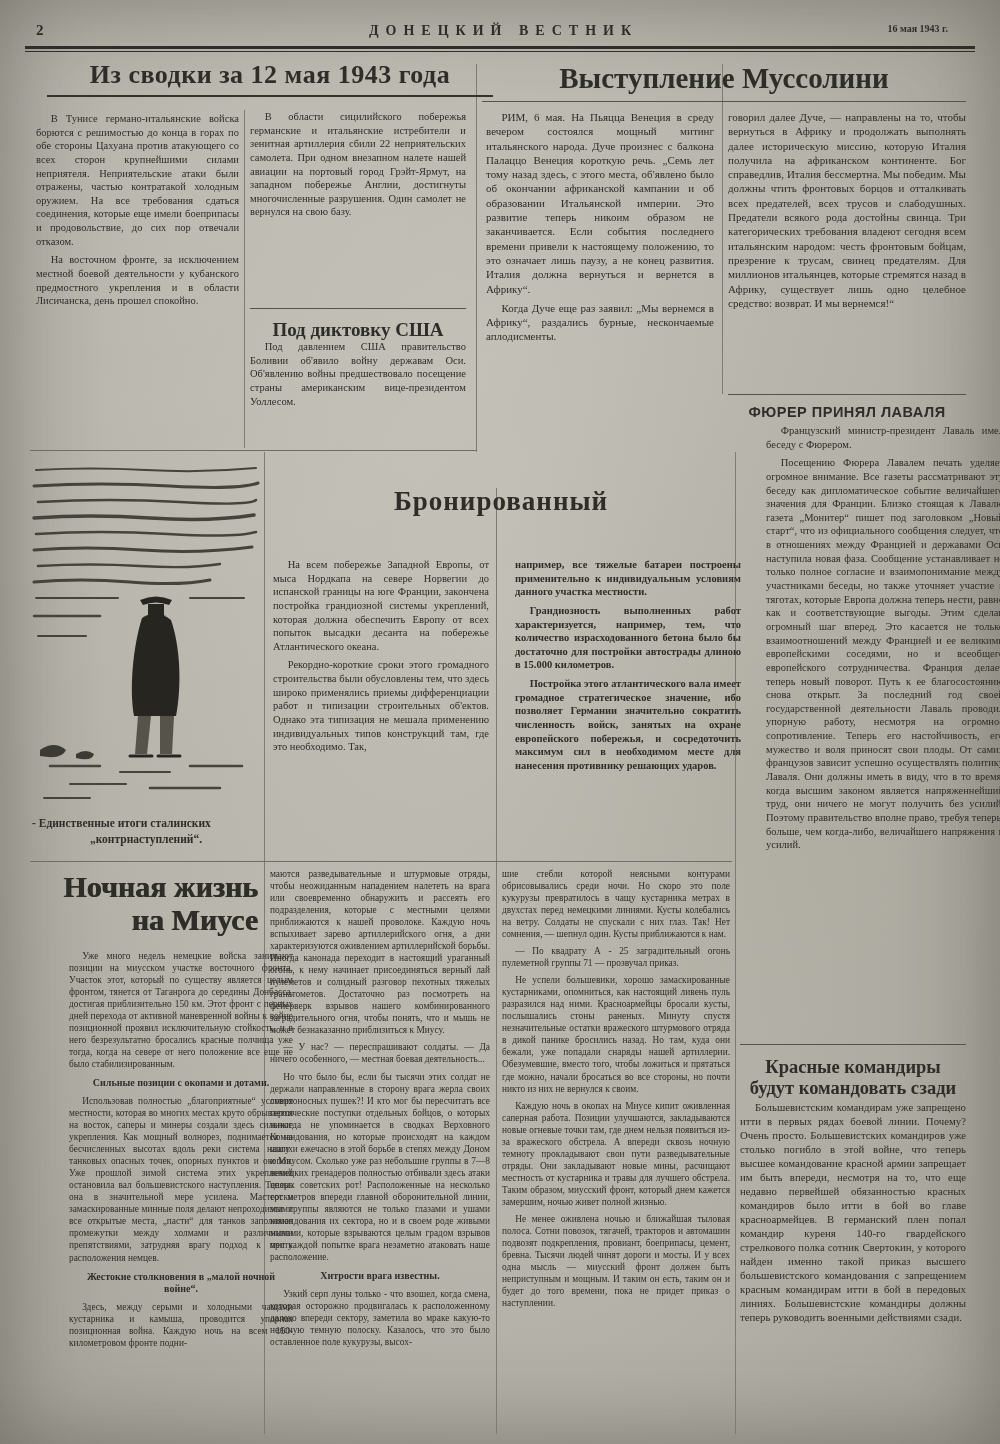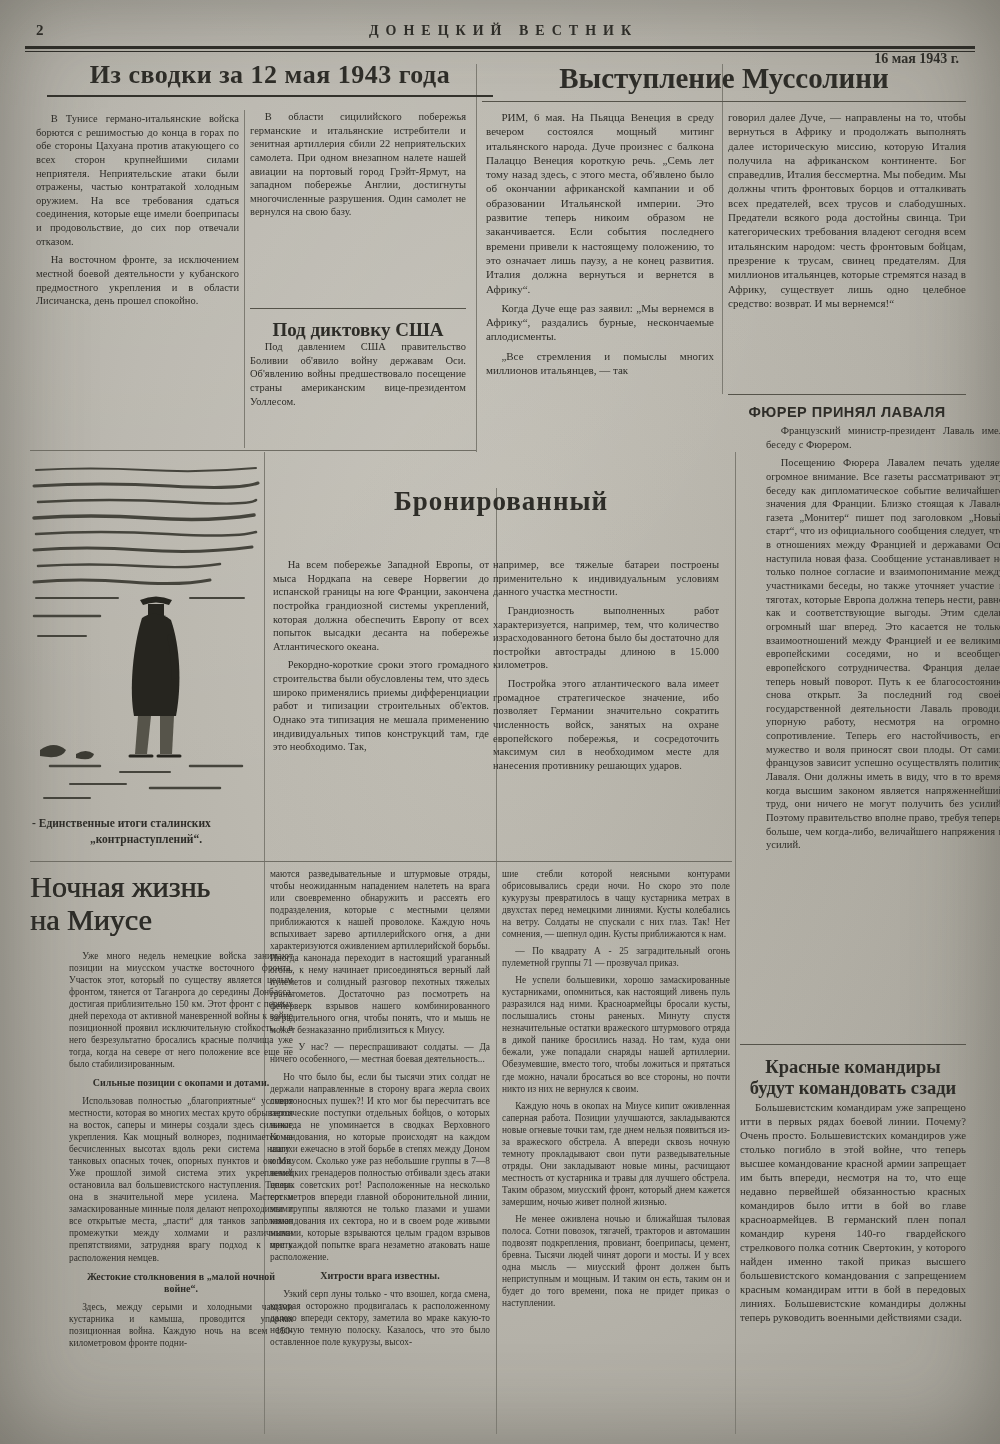--- a/index.html
+++ b/index.html
@@ -11,50 +11,50 @@
       radial-gradient(circle at 18% 12%, rgba(255,255,255,.10), transparent 42%),
       radial-gradient(circle at 78% 55%, rgba(92,88,72,.10), transparent 48%),
       radial-gradient(ellipse at 50% 42%, #c5c2b9 0%, #b7b4ab 55%, #a5a299 100%);
     box-shadow:inset 0 0 90px rgba(58,55,46,.45);
     overflow:hidden;
   }
   .abs{position:absolute;}
   
   .pagenum{left:36px;top:22px;font-size:15px;font-weight:700;}
   .masthead{left:0;top:23px;width:1000px;text-align:center;font-size:14px;font-weight:700;letter-spacing:7px;text-indent:7px;}
-  .issuedate{right:41px;top:23px;font-size:14px;font-weight:700;margin-top:28px;}
+  .issuedate{right:52px;top:23px;font-size:10px;font-weight:700;}
   .header-rule{left:25px;top:46px;width:950px;height:6px;border-top:3px solid #2e2d28;border-bottom:1px solid #2e2d28;}
   
   .vrule{width:1px;background:#7d7b72;}
   .hrule{height:1px;background:#6f6d64;}
   
   .body-text{font-size:10.5px;line-height:1.3;text-align:justify;overflow:hidden;}
   .body-text p{text-indent:1.4em;margin:0 0 5px 0;}
   .cont p:first-child{text-indent:0;}
   .small{font-size:9.4px;line-height:1.28;}
   
   .svodka-title{left:47px;top:60px;width:446px;font-size:26px;font-weight:700;text-align:center;padding-bottom:5px;border-bottom:2px solid #33322c;letter-spacing:.5px;}
   .mussolini-title{left:482px;top:62px;width:484px;font-size:29px;font-weight:700;text-align:center;padding-bottom:6px;border-bottom:1px solid #55534a;}
   .diktovka-title{left:250px;top:302px;width:216px;font-size:19px;font-weight:700;text-align:center;border-top:1px solid #55534a;padding-top:10px;margin-top:6px;}
   .fuhrer-title{left:728px;top:394px;width:238px;border-top:1px solid #55534a;padding-top:9px;font-family:"Liberation Sans",sans-serif;font-size:14.5px;font-weight:700;text-align:center;letter-spacing:.5px;}
   .atlantic-title{left:270px;top:486px;width:462px;font-size:27px;font-weight:700;text-align:center;line-height:1.12;letter-spacing:1px;}
-  .mius-title{left:30px;top:870px;width:228px;font-size:30px;font-weight:400;text-align:left;line-height:1.1;text-shadow:.6px 0 currentColor;}
+  .mius-title{left:30px;top:870px;width:228px;font-size:30px;font-weight:700;text-align:right;line-height:1.1;text-shadow:.6px 0 currentColor;}
   .commanders-title{left:740px;top:1044px;width:226px;border-top:1px solid #55534a;padding-top:12px;font-size:18.5px;font-weight:700;text-align:center;line-height:1.15;}
   .subhead{font-weight:700;text-align:center;font-size:10px;margin:7px 0 5px;text-indent:0;}
   .caption{left:32px;top:816px;width:228px;font-size:11.5px;font-weight:700;line-height:1.35;}
   .caption .cap2{text-align:center;}
   
   .svodka-c1{left:36px;top:112px;width:203px;height:338px;}
   .svodka-c2{left:250px;top:110px;width:216px;height:184px;}
   .diktovka-body{left:250px;top:340px;width:216px;height:112px;}
   .mussolini-c1{left:486px;top:110px;width:228px;height:364px;font-size:11px;}
   .mussolini-c2{left:728px;top:110px;width:238px;height:280px;font-size:11px;}
   .fuhrer-body{left:728px;top:424px;width:238px;height:612px;margin-left:38px;}
   .atlantic-c1{left:273px;top:558px;width:216px;height:300px;}
-  .atlantic-c2{left:493px;top:558px;width:226px;height:300px;}
+  .atlantic-c2{left:515px;top:558px;width:226px;height:300px;font-weight:bold;}
   .mius-c1{left:33px;top:950px;width:224px;height:482px;margin-left:36px;}
   .mius-c2{left:270px;top:868px;width:220px;height:566px;}
   .mius-c3{left:502px;top:868px;width:228px;height:566px;}
   .commanders-body{left:740px;top:1100px;width:226px;height:334px;font-size:10.8px;}
   .illustration{left:30px;top:454px;width:232px;height:356px;}
 </style>
 </head>
 <body>
 
 <div class="page">
@@ -90,21 +90,20 @@
     <div class="abs body-text diktovka-body">
         <p>Под давлением США правительство Боливии об'явило войну державам Оси. Об'явлению войны предшествовало посещение страны американским вице-президентом Уоллесом.</p>
       </div>
   </article>
 
   <article>
     <h2 class="abs mussolini-title">Выступление Муссолини</h2>
     <div class="abs body-text mussolini-c1">
         <p>РИМ, 6 мая. На Пьяцца Венеция в среду вечером состоялся мощный митинг итальянского народа. Дуче произнес с балкона Палаццо Венеция короткую речь. „Семь лет тому назад здесь, с этого места, об'явлено было об окончании африканской кампании и об образовании Итальянской империи. Это развитие теперь никоим образом не заканчивается. Если события последнего времени привели к настоящему положению, то это означает лишь паузу, а не конец развития. Италия должна вернуться и вернется в Африку“.</p>
         <p>Когда Дуче еще раз заявил: „Мы вернемся в Африку“, раздались бурные, нескончаемые аплодисменты.</p>
-        <p>„Все стремления и помыслы многих миллионов итальянцев, — так</p>
       </div>
     <div class="abs body-text cont mussolini-c2">
         <p>говорил далее Дуче, — направлены на то, чтобы вернуться в Африку и продолжать выполнять далее историческую миссию, которую Италия получила на африканском континенте. Бог справедлив, Италия бессмертна. Мы победим. Мы должны чтить фронтовых борцов и отталкивать всех предателей, всех трусов и слабодушных. Предатели всякого рода достойны свинца. Три категорических требования владеют сегодня всем итальянским народом: честь фронтовым бойцам, презрение к трусам, свинец предателям. Для миллионов итальянцев, которые стремятся назад в Африку, существует лишь одно целебное средство: возврат. И мы вернемся!“</p>
       </div>
   </article>
 
   <article>
     <h3 class="abs fuhrer-title">ФЮРЕР ПРИНЯЛ ЛАВАЛЯ</h3>
     <div class="abs body-text fuhrer-body">
         <p>Французский министр-президент Лаваль имел беседу с Фюрером.</p>

